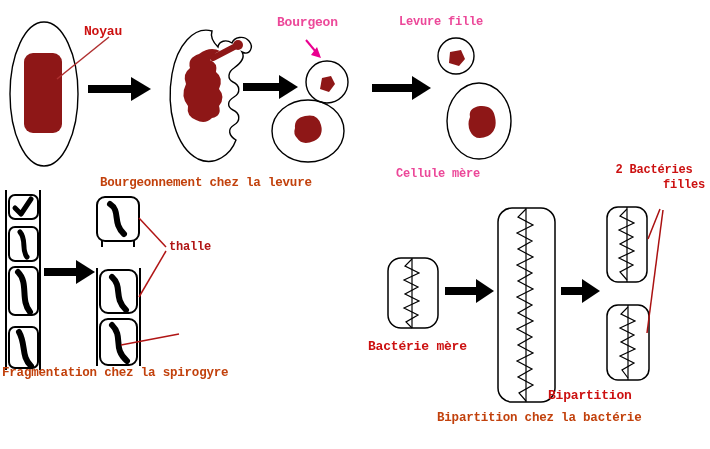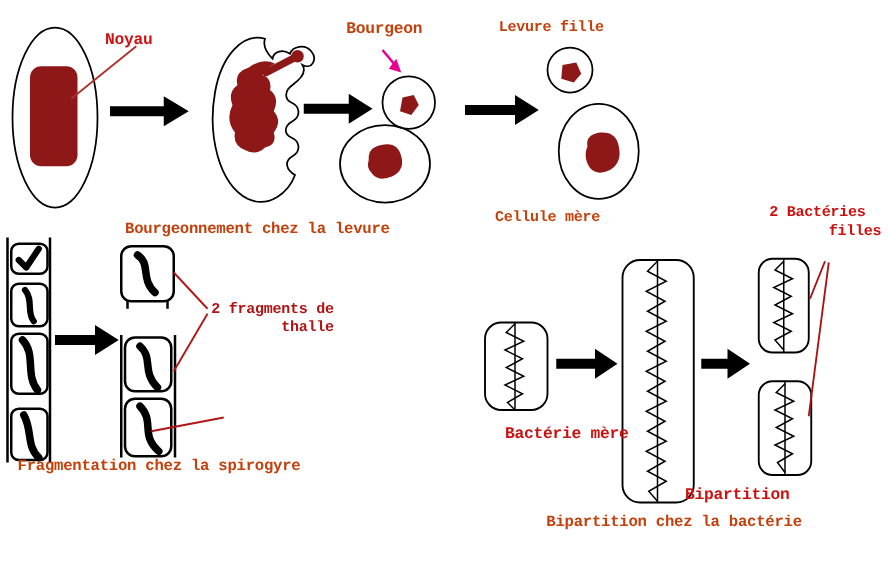--- a/index.html
+++ b/index.html
@@ -7,21 +7,21 @@
     position:relative;width:710px;height:449px;background:#ffffff;overflow:hidden;
     font-family:Liberation Mono, monospace;
   }
   .canvas svg{position:absolute;left:0;top:0;}
   .lbl{
     position:absolute;font-weight:bold;font-size:12px;line-height:1.25;
     white-space:nowrap;letter-spacing:-0.2px;
   }
   .lbl.red{color:#cc1111;}
   .lbl.darkred{color:#b01515;}
-  .lbl.magenta{color:#c2410c;}
+  .lbl.magenta{color:#ec4899;}
   .lbl.caption{color:#c2410c;font-size:12.5px;}
   .lbl.center{text-align:center;white-space:normal;}
   .line2{display:block;text-align:right;}
 </style>
 </head>
 <body>
 
 <div class="canvas">
 
   <svg width="710" height="449" viewBox="0 0 710 449">
@@ -148,31 +148,30 @@
 
   <div class="lbl magenta" style="left:277px;top:15px;font-size:13px;">Bourgeon</div>
 
   <div class="lbl magenta" style="left:399px;top:15px;text-align:center;">Levure fille</div>
 
   <div class="lbl magenta" style="left:396px;top:167px;">Cellule mère</div>
 
   <div class="lbl caption" style="left:100px;top:176px;">Bourgeonnement chez la levure</div>
 
   <div class="lbl darkred" style="left:169px;top:240px;">
-    <span>2 fragments de</span>
     <span class="line2">thalle</span>
   </div>
 
 
-  <div class="lbl caption" style="left:14px;top:366px;">Fragmentation chez la spirogyre</div>
+  <div class="lbl caption" style="left:2px;top:366px;">Fragmentation chez la spirogyre</div>
 
   <div class="lbl red center" style="left:603px;top:163px;width:102px;">
     <span>2 Bactéries</span>
     <span class="line2">filles</span>
   </div>
 
-  <div class="lbl red" style="left:368px;top:339px;font-size:13px;margin-left:36px;">Bactérie mère</div>
+  <div class="lbl red" style="left:368px;top:339px;font-size:13px;">Bactérie mère</div>
 
   <div class="lbl red" style="left:548px;top:388px;font-size:13px;">Bipartition</div>
 
   <div class="lbl caption" style="left:437px;top:411px;">Bipartition chez la bactérie</div>
 
 </div>
 
 </body></html>

